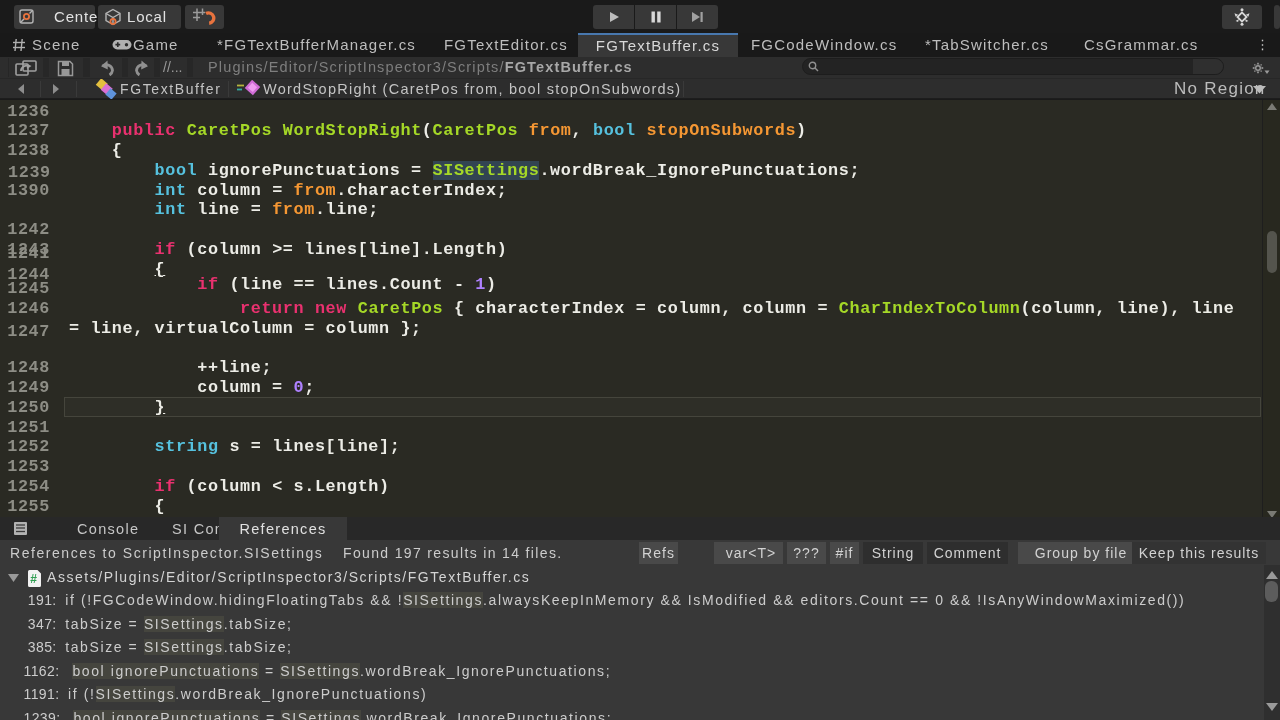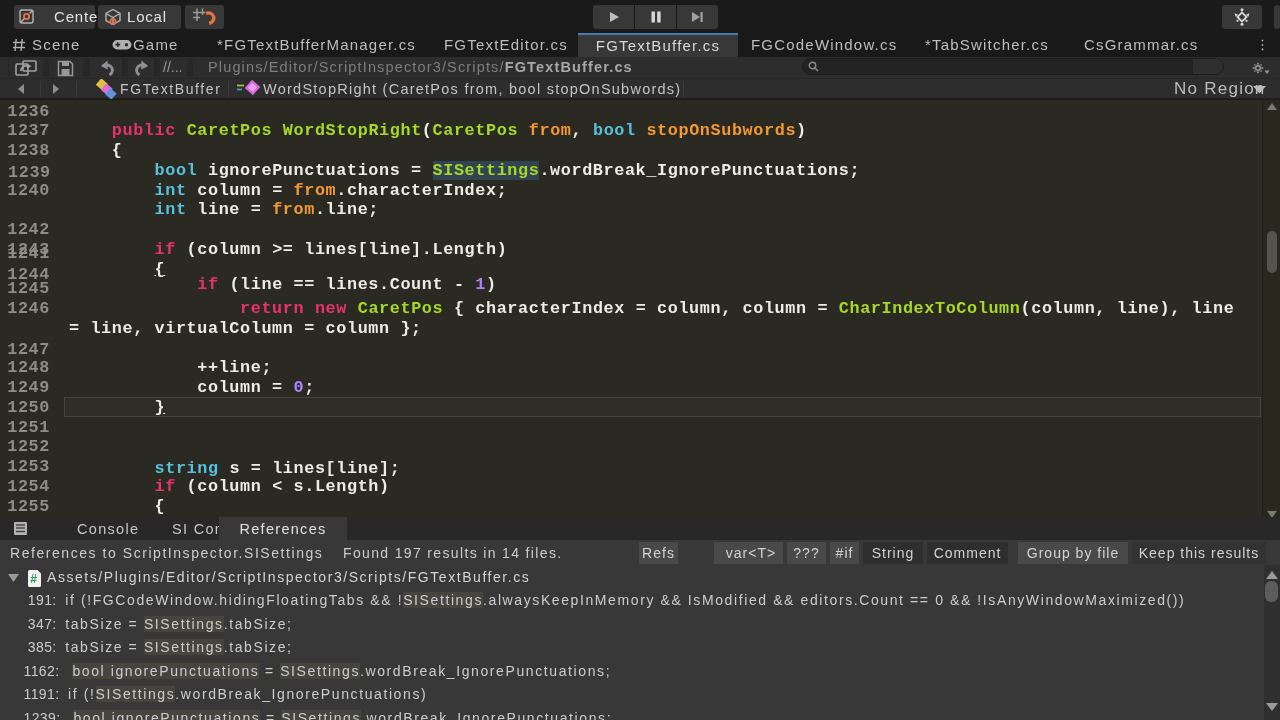--- a/index.html
+++ b/index.html
@@ -206,28 +206,28 @@
   <svg width="13" height="8" style="position:absolute;left:1253px;top:7px;" viewBox="0 0 13 8">
     <path d="M0 0 L13 0 L6.5 7.5 Z" fill="#bcbcbc"></path>
   </svg>
 </div>
 <div id="code">
   <div id="curline"></div>
   <div class="ln" style="top:1.6px;">1236</div>
   <div class="ln" style="top:21.35px;">1237</div>
   <div class="ln" style="top:41.1px;">1238</div>
   <div class="ln" style="top:63px;padding-left:8px;">1239</div>
-  <div class="ln" style="top:80.6px;">1240</div>
+  <div class="ln" style="top:80.6px;">1390</div>
   <div class="ln" style="top:100.35px;margin-top:44px;">1241</div>
   <div class="ln" style="top:120.1px;">1242</div>
   <div class="ln" style="top:139.85px;">1243</div>
   <div class="ln" style="top:165px;">1244</div>
   <div class="ln" style="top:179.35px;">1245</div>
   <div class="ln" style="top:199.1px;">1246</div>
-  <div class="ln" style="top:240px;">1247</div>
+  <div class="ln" style="top:222px;">1247</div>
   <div class="ln" style="top:258.35px;">1248</div>
   <div class="ln" style="top:278.1px;">1249</div>
   <div class="ln" style="top:297.85px;">1250</div>
   <div class="ln" style="top:317.6px;">1251</div>
   <div class="ln" style="top:337.35px;">1252</div>
   <div class="ln" style="top:357.1px;">1253</div>
   <div class="ln" style="top:376.85px;">1254</div>
   <div class="ln" style="top:396.6px;">1255</div>
   <div class="cl" style="top:21.35px;">    <span class="k">public</span> <span class="g">CaretPos</span> <span class="g">WordStopRight</span>(<span class="g">CaretPos</span> <span class="o">from</span>, <span class="c">bool</span> <span class="o">stopOnSubwords</span>)</div>
   <div class="cl" style="top:41.1px;">    {</div>
@@ -235,21 +235,21 @@
   <div class="cl" style="top:60.85px;">        <span class="c">bool</span> ignorePunctuations = <span class="hl"><span class="g">SISettings</span></span>.wordBreak_IgnorePunctuations;</div>
   <div class="cl" style="top:139.85px;">        <span class="k">if</span> (column &gt;= lines[line].Length)</div>
   <div class="cl" style="top:100.35px;">        <span class="c">int</span> line = <span class="o">from</span>.line;</div>
   <div class="cl" style="top:159.6px;">        <span style="text-decoration:underline;">{</span></div>
   <div class="cl" style="top:175px;">            <span class="k">if</span> (line == lines.Count - <span class="p">1</span>)</div>
   <div class="cl" style="top:218.85px;">= line, virtualColumn = column };</div>
   <div class="cl" style="top:199.1px;">                <span class="k">return</span> <span class="k">new</span> <span class="g">CaretPos</span> { characterIndex = column, column = <span class="g">CharIndexToColumn</span>(column, line), line</div>
   <div class="cl" style="top:258.35px;">            ++line;</div>
   <div class="cl" style="top:278.1px;">            column = <span class="p">0</span>;</div>
   <div class="cl" style="top:297.85px;">        <span style="text-decoration:underline;">}</span></div>
-  <div class="cl" style="top:337.35px;margin-top:22px;">        <span class="c">string</span> s = lines[line];</div>
+  <div class="cl" style="top:337.35px;">        <span class="c">string</span> s = lines[line];</div>
   <div class="cl" style="top:376.85px;">        <span class="k">if</span> (column &lt; s.Length)</div>
   <div class="cl" style="top:396.6px;">        {</div>
 </div>
 <div id="csb">
   <svg width="10" height="7" style="position:absolute;left:4px;top:3px;" viewBox="0 0 10 7">
     <path d="M5 0 L10 7 L0 7 Z" fill="#7a7a74"></path>
   </svg>
   <div style="position:absolute;left:4px;top:131px;width:10px;height:42px;background:#54544d;border-radius:5px;"></div>
   <svg width="10" height="7" style="position:absolute;left:4px;top:411px;" viewBox="0 0 10 7">
     <path d="M0 0 L10 0 L5 7 Z" fill="#7a7a74"></path>
@@ -273,21 +273,21 @@
   <div id="info">
     <div style="position:absolute;left:10px;top:5px;letter-spacing:1.55px;">References to ScriptInspector.SISettings</div>
     <div style="position:absolute;left:343px;top:5px;">Found 197 results in 14 files.</div>
     <div class="fbtn" style="left:639px;width:39px;">Refs</div>
     <div class="fbtn" style="left:682px;width:33px;margin-left:32px;">var</div>
     <div class="fbtn" style="left:719px;width:64px;">var&lt;T&gt;</div>
     <div class="fbtn" style="left:787px;width:39px;">???</div>
     <div class="fbtn" style="left:830px;width:29px;">#if</div>
     <div class="fbtn off" style="left:863px;width:60px;">String</div>
     <div class="fbtn off" style="left:927px;width:81px;">Comment</div>
-    <div class="fbtn" style="left:1018px;width:110px;">Group by file</div>
+    <div class="fbtn" style="left:1018px;width:126px;">Group by file</div>
     <div class="fbtn" style="left:1132px;width:134px;background:#333333;">Keep this results</div>
   </div>
   <div id="list">
     <div class="row" style="top:0.5px;"><svg width="11" height="8" style="position:absolute;left:8px;top:8px;" viewBox="0 0 11 8">
           <path d="M0 0 L11 0 L5.5 8 Z" fill="#999999"></path>
         </svg><svg width="15" height="17" style="position:absolute;left:27px;top:4px;" viewBox="0 0 15 17">
           <path d="M1 1.5 a1.5 1.5 0 0 1 1.5 -1.5 h8 L14 3.5 V15.5 a1.5 1.5 0 0 1 -1.5 1.5 h-10 a1.5 1.5 0 0 1 -1.5 -1.5 Z" fill="#f2f2f2"></path>
           <text x="7.5" y="13" font-size="12" font-weight="bold" fill="#2f9e52" text-anchor="middle" font-family="Liberation Sans">#</text>
         </svg><span style="position:absolute;left:47px;top:0;color:#d4d4d4;letter-spacing:1.55px;">Assets/Plugins/Editor/ScriptInspector3/Scripts/FGTextBuffer.cs</span></div>
     <div class="row" style="top:24px;left:23.5px;"><span class="rn"> 191:&nbsp;&nbsp;</span>if (!FGCodeWindow.hidingFloatingTabs &amp;&amp; !<span class="rhl">SISettings</span>.alwaysKeepInMemory &amp;&amp; IsModified &amp;&amp; editors.Count == 0 &amp;&amp; !IsAnyWindowMaximized())</div>

